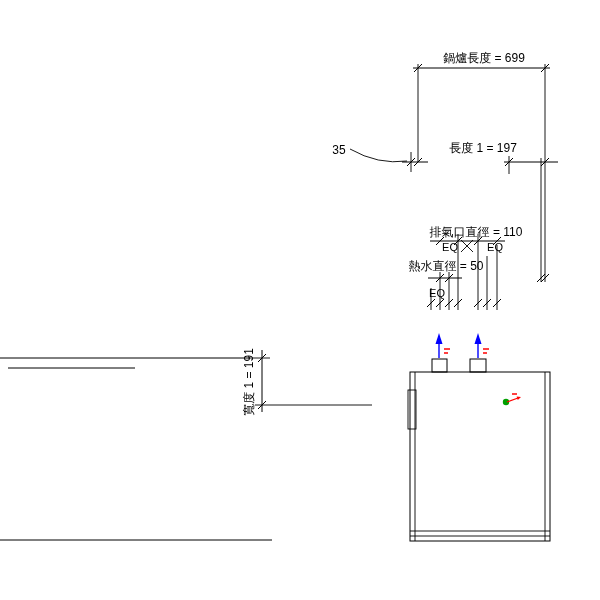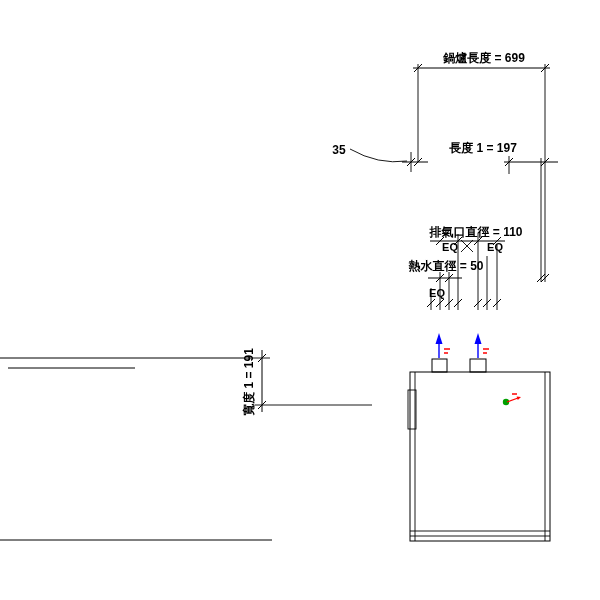--- a/index.html
+++ b/index.html
@@ -1,17 +1,17 @@
 <!DOCTYPE html>
 <html><head>
 <meta charset="utf-8">
 <title>CAD Drawing</title>
 <style>
   html,body{margin:0;padding:0;background:#ffffff;}
-  .canvas{position:relative;width:600px;height:552px;background:#ffffff;overflow:hidden;font-weight:bold;}
+  .canvas{position:relative;width:600px;height:552px;background:#ffffff;overflow:hidden;}
   svg{display:block;}
   .k{stroke:#000000;stroke-width:1;fill:none;}
   .thin{stroke-width:0.9;}
   .t{fill:#000000;stroke:none;font-family:"Liberation Sans","DejaVu Sans",sans-serif;font-size:12px;}
   .ts{font-size:11px;}
 </style>
 </head>
 <body>
 
 <div class="canvas">

